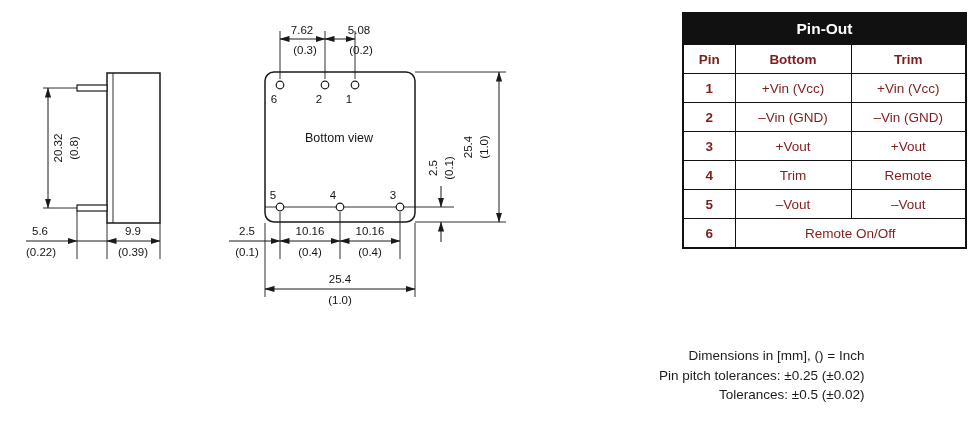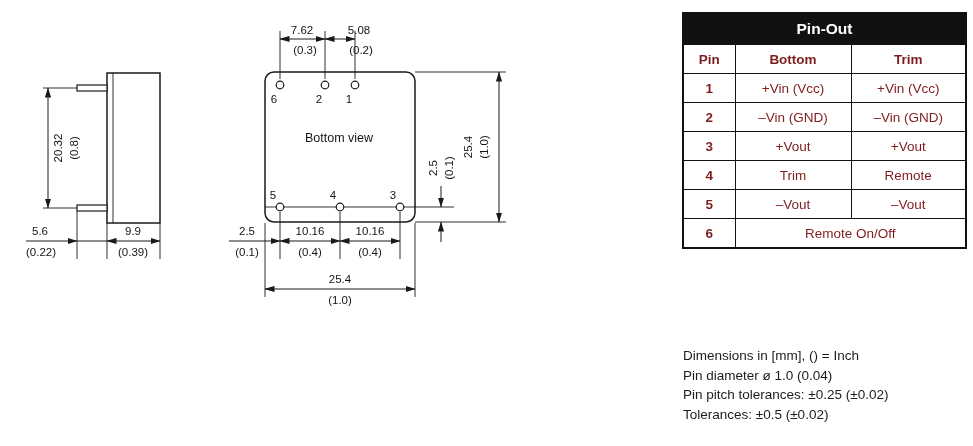--- a/index.html
+++ b/index.html
@@ -31,22 +31,22 @@
   table.pinout tr.title-row th{
     background:#111;color:#fff;font-size:15.5px;font-weight:bold;height:22px;
   }
   table.pinout tr.head-row th{font-weight:bold;}
   table.pinout td.pin-num{font-weight:bold;}
   col.c-pin{width:52px;}
   col.c-single{width:116px;}
   col.c-dual{width:115px;}
 
   .notes{
-    position:absolute;left:683px;top:346px;
-    font-size:13.5px;line-height:19.5px;color:#1c1c1c;
+    position:absolute;left:659px;top:346px;
+    font-size:13.5px;line-height:19.5px;color:#1c1c1c;text-align:right;
   }
 </style>
 </head>
 <body>
 
 <svg class="drawing" width="660" height="446" viewBox="0 0 660 446">
   <defs>
     <marker id="arw" viewBox="0 0 10 7" refX="9.5" refY="3.5" markerWidth="10" markerHeight="7" orient="auto-start-reverse" markerUnits="userSpaceOnUse">
       <path d="M0,0.4 L10,3.5 L0,6.6 Z" fill="#1a1a1a"></path>
     </marker>
@@ -195,16 +195,15 @@
     </tr>
     <tr>
       <td class="pin-num">6</td>
       <td colspan="2">Remote On/Off</td>
     </tr>
   </tbody>
 </table>
 
 <div class="notes">
   <div>Dimensions in [mm], () = Inch</div>
-  <div>Pin diameter ø 1.0 (0.04)</div>
   <div>Pin pitch tolerances: ±0.25 (±0.02)</div>
   <div>Tolerances: ±0.5 (±0.02)</div>
 </div>
 
 </body></html>

